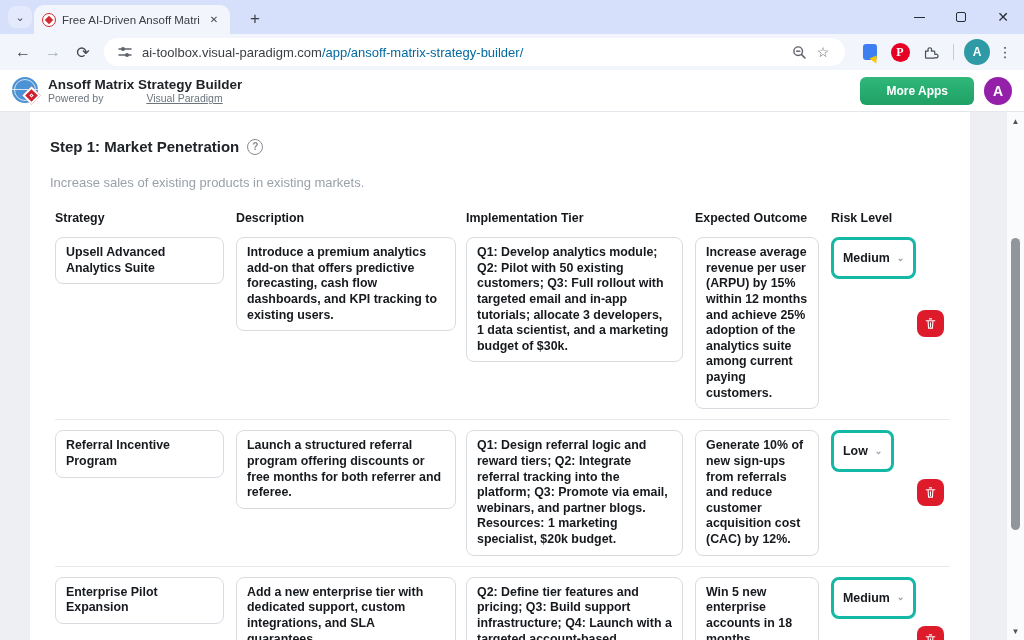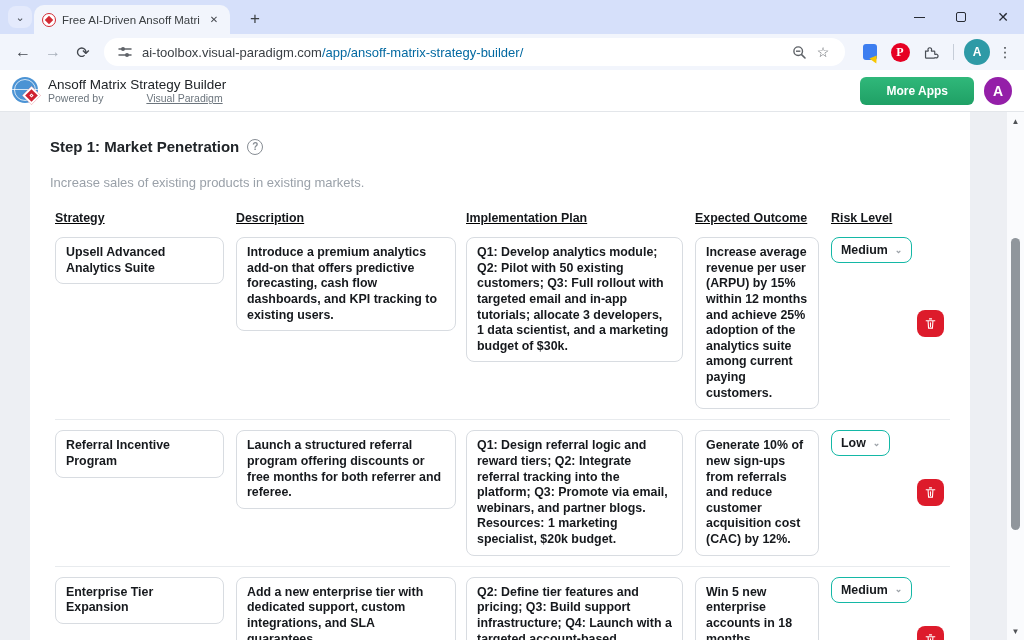--- a/index.html
+++ b/index.html
@@ -37,50 +37,50 @@
 
   
   .appheader { height:42px; background:#ffffff; border-bottom:1px solid #e3e6ea; display:flex; align-items:center; padding:0 12px; }
   .vp-logo { width:27px; height:27px; position:relative; flex:none; }
   .vp-globe { width:26px; height:26px; border-radius:50%; background:#4b93d4; position:absolute; top:0; left:0; overflow:hidden; }
   .vp-globe:before { content:""; position:absolute; inset:2px; border:1px solid rgba(255,255,255,.75); border-radius:50%; }
   .vp-globe:after { content:""; position:absolute; top:12px; left:0; width:26px; height:0; border-top:1px solid rgba(255,255,255,.75); }
   .vp-diamond { position:absolute; right:1px; bottom:2px; width:13px; height:13px; background:#cf2030; border:2px solid #fff; transform:rotate(45deg); }
   .vp-diamond:after { content:""; position:absolute; inset:3px; border:1.5px solid #fff; }
   .apptitle-wrap { margin-left:9px; }
-  .apptitle { font-size:13.5px; font-weight:normal; color:#212529; line-height:1.15; }
+  .apptitle { font-size:13.5px; font-weight:bold; color:#212529; line-height:1.15; }
   .appsub { font-size:10.5px; color:#6c757d; }
   .appsub a { color:#6c757d; text-decoration:underline;margin-left:40px; }
   .header-right { margin-left:auto; display:flex; align-items:center; gap:10px; }
   .more-apps { background:linear-gradient(180deg,#30b87a,#1fa065); color:#fff; font-size:12px; font-weight:bold; border:none; border-radius:6px; padding:7px 26px; font-family:"Liberation Sans", sans-serif; }
   .app-avatar { width:28px; height:28px; border-radius:50%; background:#941fa8; color:#fff; font-size:14px; font-weight:bold; display:flex; align-items:center; justify-content:center; }
 
   
   .viewport { position:relative; height:528px; background:#edeff3; }
   .card { position:absolute; left:30px; top:0; width:940px; height:528px; background:#fff; overflow:hidden; padding:26px 20px 0 20px; }
 
   .step-head { display:flex; align-items:center; gap:8px; margin-left:0; }
   .step-title { font-size:15px; font-weight:bold; color:#212529; }
   .q-icon { width:16px; height:16px; border:1.6px solid #878d94; border-radius:50%; color:#878d94; font-size:10px; font-weight:bold; display:flex; align-items:center; justify-content:center; }
   .step-sub { margin-top:20px; font-size:13px; color:#9aa1a9; }
 
   .table { margin-top:21px; margin-left:5px; }
   .thead { display:flex; }
   .th { font-size:12.4px; font-weight:bold; color:#15181c; }
   .row { display:flex; padding:10px 0;font-weight:bold; }
   .row + .row { border-top:1px solid #e8ebee; }
-  .thead { margin-bottom:2px;text-decoration:underline; }
+  .thead { margin-bottom:2px; }
   .c1 { width:169px; margin-right:12px; }
   .c2 { width:220px; margin-right:10px; }
   .c3 { width:217px; margin-right:12px; }
   .c4 { width:124px; margin-right:12px; }
   .c5 { width:80px; }
   .c6 { flex:1; display:flex; align-items:center; justify-content:center; }
   .box { border:1px solid #d8dce1; border-radius:8px; padding:7px 10px; font-size:12.4px; line-height:1.26; color:#16191d; background:#fff; }
-  .risk-select { display:inline-flex; align-items:center; gap:7px; border:1px solid #14b8a6; border-radius:8px; padding:5px 9px; font-size:12.4px; color:#16191d; background:#fff; }
+  .risk-select { display:inline-flex; align-items:center; gap:7px; border:3px solid #14b8a6; border-radius:8px; padding:11px 9px; font-size:12.4px; color:#16191d; background:#fff; }
   .chev { color:#9aa0a6; font-size:9px; line-height:1; }
   .del-btn { width:27px; height:27px; border-radius:8px; background:#dd1b2b; border:none; display:flex; align-items:center; justify-content:center; }
 
   
   .scrollbar { position:absolute; right:0; top:0; width:17px; height:528px; background:#fafbfd; }
   .sb-arrow { position:absolute; left:0; width:17px; height:14px; display:flex; align-items:center; justify-content:center; color:#505357; font-size:8px; }
   .sb-up { top:2px; } .sb-down { bottom:2px; }
   .sb-thumb { position:absolute; left:4px; top:126px; width:9px; height:292px; border-radius:5px; background:#90969c; }
 </style>
 </head>
@@ -185,21 +185,21 @@
     <div class="step-head">
       <span class="step-title">Step 1: Market Penetration</span>
       <span class="q-icon">?</span>
     </div>
     <div class="step-sub">Increase sales of existing products in existing markets.</div>
 
     <div class="table">
       <div class="thead">
         <div class="th c1">Strategy</div>
         <div class="th c2">Description</div>
-        <div class="th c3">Implementation Plan</div>
+        <div class="th c3">Implementation Tier</div>
         <div class="th c4">Expected Outcome</div>
         <div class="th c5">Risk Level</div>
         <div class="c6"></div>
       </div>
 
       <div class="row">
         <div class="c1">
             <div class="box">Upsell Advanced Analytics Suite</div>
           </div>
         <div class="c2">
@@ -245,21 +245,21 @@
             <button class="del-btn">
               <svg width="13" height="13" viewBox="0 0 24 24">
                 <path d="M4 7h16M10 3.5h4M7.5 7l.9 13.5h7.2L16.5 7M12 10.5v7" stroke="#fff" stroke-width="2" fill="none" stroke-linecap="round"></path>
               </svg>
             </button>
           </div>
       </div>
 
       <div class="row">
         <div class="c1">
-            <div class="box">Enterprise Tier Expansion</div>
+            <div class="box">Enterprise Pilot Expansion</div>
           </div>
         <div class="c2">
             <div class="box">Add a new enterprise tier with dedicated support, custom integrations, and SLA guarantees.</div>
           </div>
         <div class="c3">
             <div class="box">Q2: Define tier features and pricing; Q3: Build support infrastructure; Q4: Launch with a targeted account-based marketing campaign. Resources: 2 support staff, 1 sales rep, $40k marketing budget.</div>
           </div>
         <div class="c4">
             <div class="box">Win 5 new enterprise accounts in 18 months, boosting ARR by $500k.</div>
           </div>

